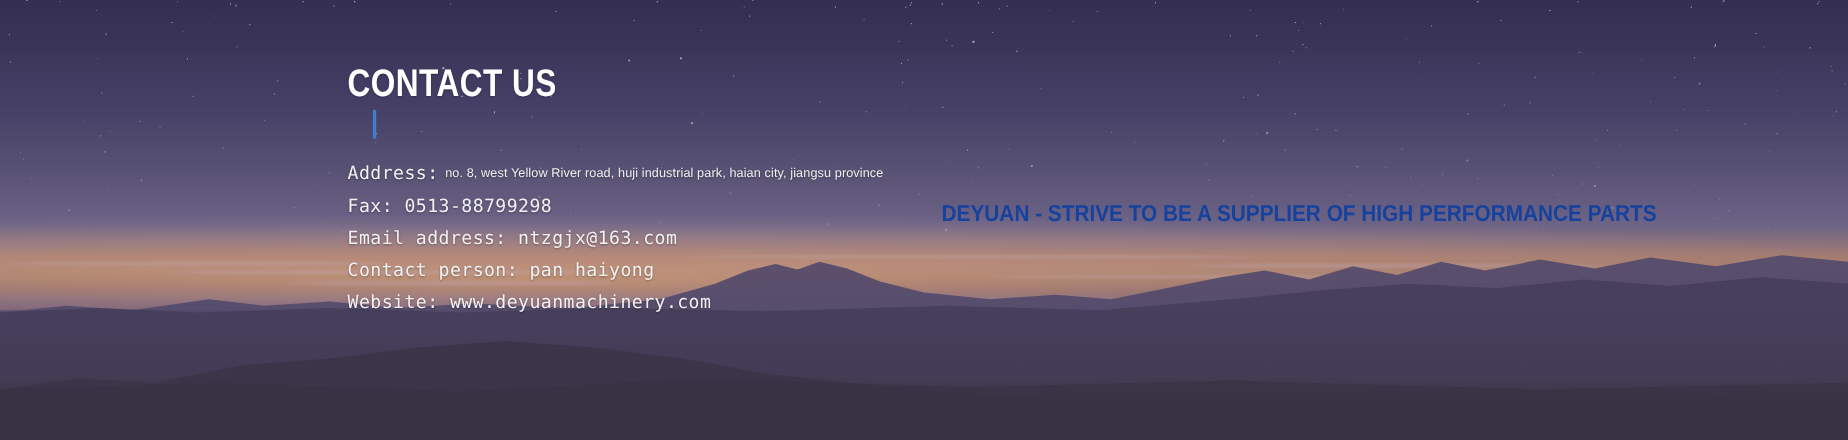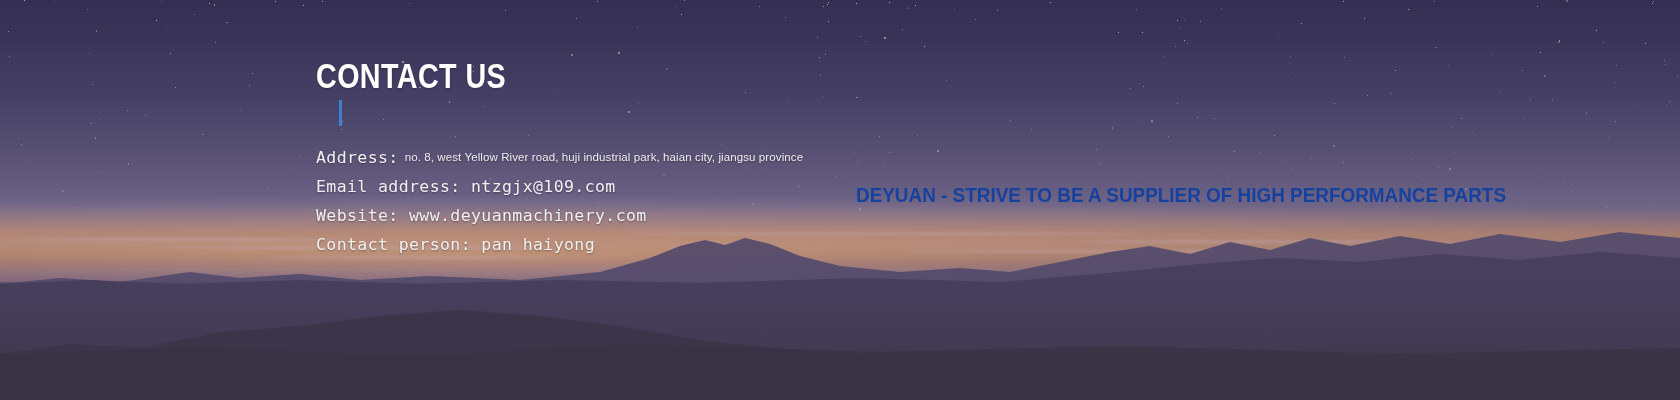--- a/index.html
+++ b/index.html
@@ -369,25 +369,26 @@
 
     <div class="accent-bar"></div>
 
     <div class="contact-list">
 
       <div class="c-line">
         <span class="c-label">Address:</span><span class="addr-val">no. 8, west Yellow River road, huji industrial park, haian city, jiangsu province</span>
       </div>
 
 
-
-      <div class="c-line">Email address: ntzgjx@109.com</div>
+      <div class="c-line">Fax: 0513-88799298</div>
+
+      <div class="c-line">Email address: ntzgjx@163.com</div>
+
+      <div class="c-line">Contact person: pan haiyong</div>
 
       <div class="c-line">Website: www.deyuanmachinery.com</div>
-
-      <div class="c-line">Contact person: pan haiyong</div>
 
     </div>
 
     <div class="tagline">DEYUAN - STRIVE TO BE A SUPPLIER OF HIGH PERFORMANCE PARTS</div>
 
   </div>
 </div>
 
 </body></html>

